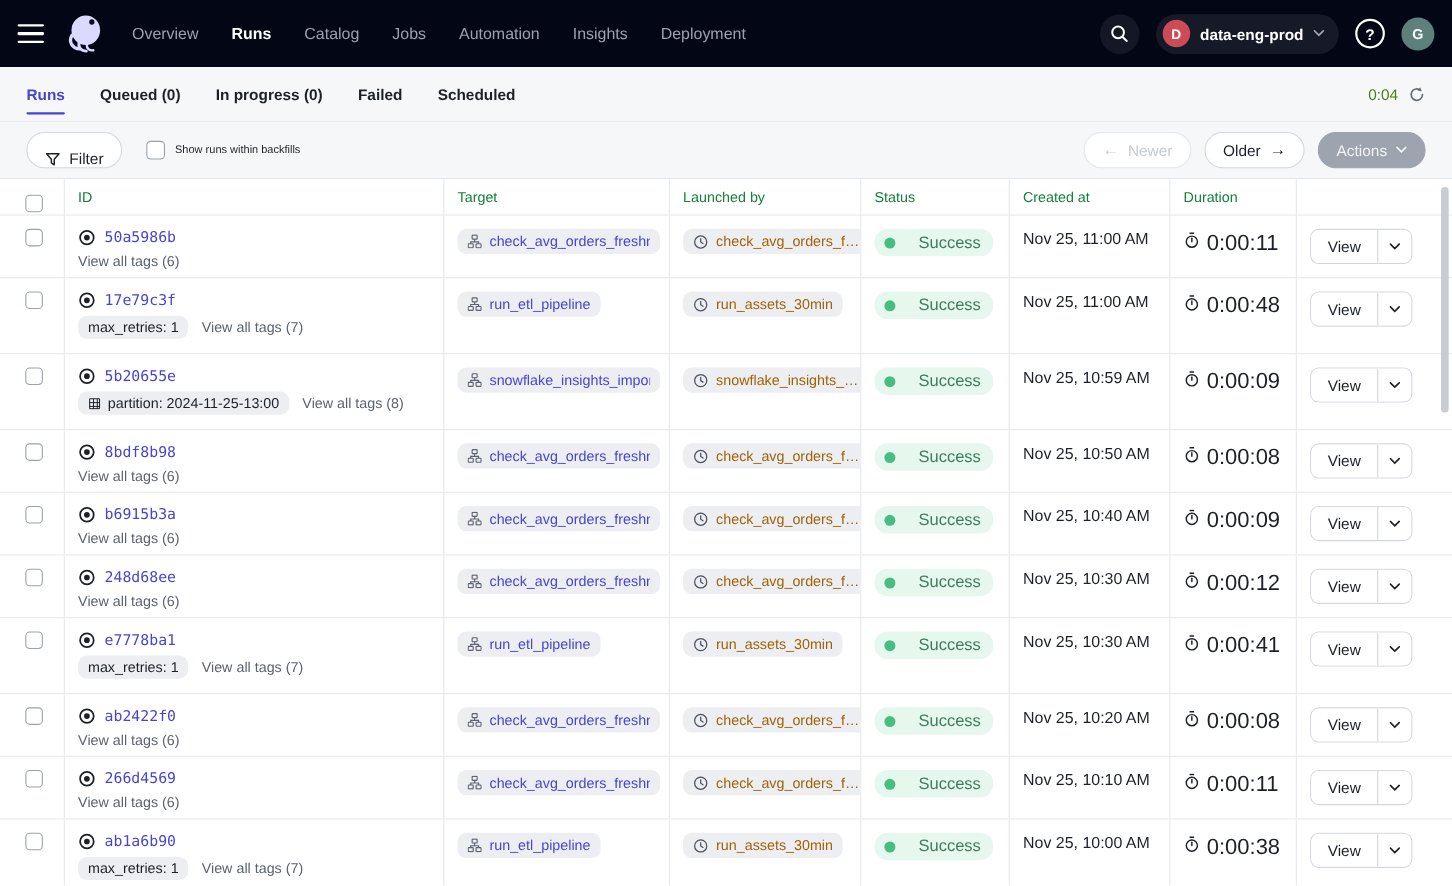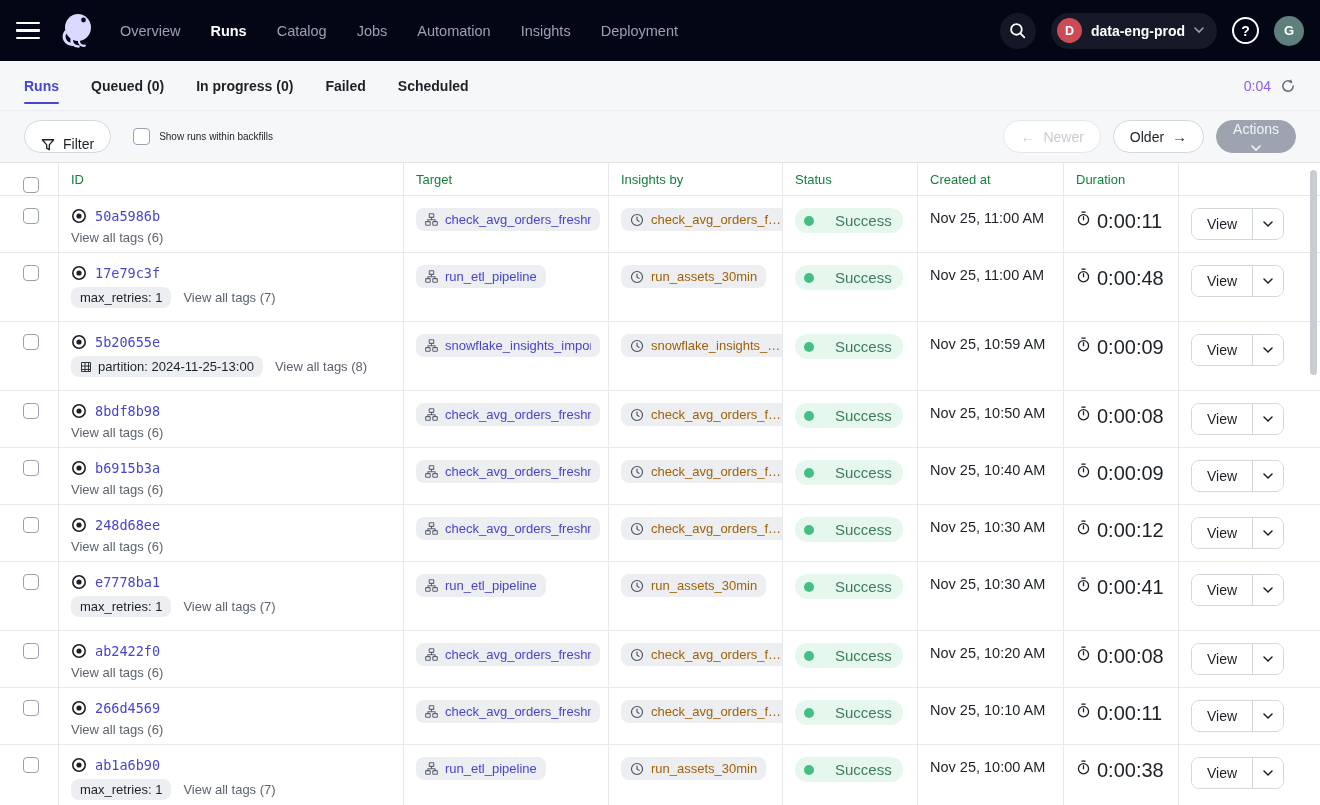--- a/index.html
+++ b/index.html
@@ -26,33 +26,33 @@
   .ws-badge{width:25px; height:25px; border-radius:50%; background:var(--workspace-badge); color:#fff; font-size:12.5px; font-weight:700; display:flex; align-items:center; justify-content:center;}
   .ws-name{color:#fff; font-size:14px; font-weight:600;}
   .help-btn{width:27px; height:27px; border-radius:50%; border:2px solid #fff; background:none; color:#fff; font-size:14px; font-weight:700; display:flex; align-items:center; justify-content:center; cursor:pointer;}
   .avatar{width:30px; height:30px; border-radius:50%; background:var(--avatar-bg); color:#fff; font-size:13px; font-weight:600; display:flex; align-items:center; justify-content:center; cursor:pointer; border:none;}
 
   
   .tabs-row{height:50px; background:#F6F7F9; display:flex; align-items:stretch; padding:0 24px; border-bottom:1px solid #ECEDF0;}
   .tab{position:relative; display:flex; align-items:center; margin-right:32px; font-size:14px; font-weight:600; color:#1C2127; cursor:pointer; text-decoration:none;}
   .tab.active{color:var(--accent-link);}
   .tab.active::after{content:""; position:absolute; left:0; right:0; bottom:6px; height:2px; background:var(--accent-link); border-radius:1px;}
-  .refresh-area{margin-left:auto; display:flex; align-items:center; gap:9px; font-size:14px; color:#8b5cf6;}
+  .refresh-area{margin-left:auto; display:flex; align-items:center; gap:9px; font-size:14px; color:#4d7c0f;}
   .refresh-btn{background:none; border:none; cursor:pointer; display:flex; align-items:center;}
 
   
   .toolbar{height:52px; background:#F6F7F9; display:flex; align-items:center; padding:0 24px; border-bottom:1px solid #DEE1E6;}
   .btn{display:inline-flex; align-items:center; gap:8px; height:33px; padding:0 16px; border-radius:17px; border:1px solid #D4D7DE; background:#fff; font-size:14px; color:#1C2127; cursor:pointer; font-family:inherit;}
   .filter-btn{margin-right:22px;align-items:flex-end;}
   .backfills{display:flex; align-items:center; gap:9px; cursor:pointer;}
   .checkbox{display:inline-block; width:17px; height:17px; border:1.6px solid #99A1B0; border-radius:4px; background:#fff; cursor:pointer;}
   .backfills-label{font-size:10px; color:#1C2127;}
   .toolbar-right{margin-left:auto; display:flex; align-items:center; gap:12px;}
   .btn.disabled{color:#C7CBD3; border-color:#E4E6EB; cursor:default;}
-  .btn.gray-filled{background:#9DA3AF; border-color:#9DA3AF; color:#F3F4F6;flex-direction:column;}
+  .btn.gray-filled{background:#9DA3AF; border-color:#9DA3AF; color:#F3F4F6;}
   .arrow{font-size:15px; line-height:1;}
 
   
   .table-wrap{background:#fff;}
   .thead,.trow{display:grid; grid-template-columns:58px 345px 205px 174px 135px 146px 115px 1fr;}
   .hcell{height:33px; display:flex; align-items:center; padding:0 12px; font-size:13px; color:#15803d; border-bottom:1px solid var(--border); background:#fff;}
   .hcell + .hcell, .cell + .cell{border-left:1px solid var(--border);}
   .hcell.c-check{padding-left:23px;}
   .trow{border-bottom:1px solid var(--border);}
   .trow.short{height:57px;} .trow.tall{height:69px;}
@@ -177,21 +177,21 @@
     </div>
   </div>
 
   <div class="table-wrap">
     <div class="thead">
       <div class="hcell c-check">
           <span class="checkbox small"></span>
         </div>
       <div class="hcell">ID</div>
       <div class="hcell">Target</div>
-      <div class="hcell">Insights by</div>
+      <div class="hcell">Launched by</div>
       <div class="hcell">Status</div>
       <div class="hcell">Created at</div>
       <div class="hcell">Duration</div>
       <div class="hcell"></div>
     </div>
     <div id="table-body">
   <div class="trow short">
     <div class="cell c-check"><span class="checkbox small"></span></div>
     <div class="cell c-id">
       <div class="id-line">

